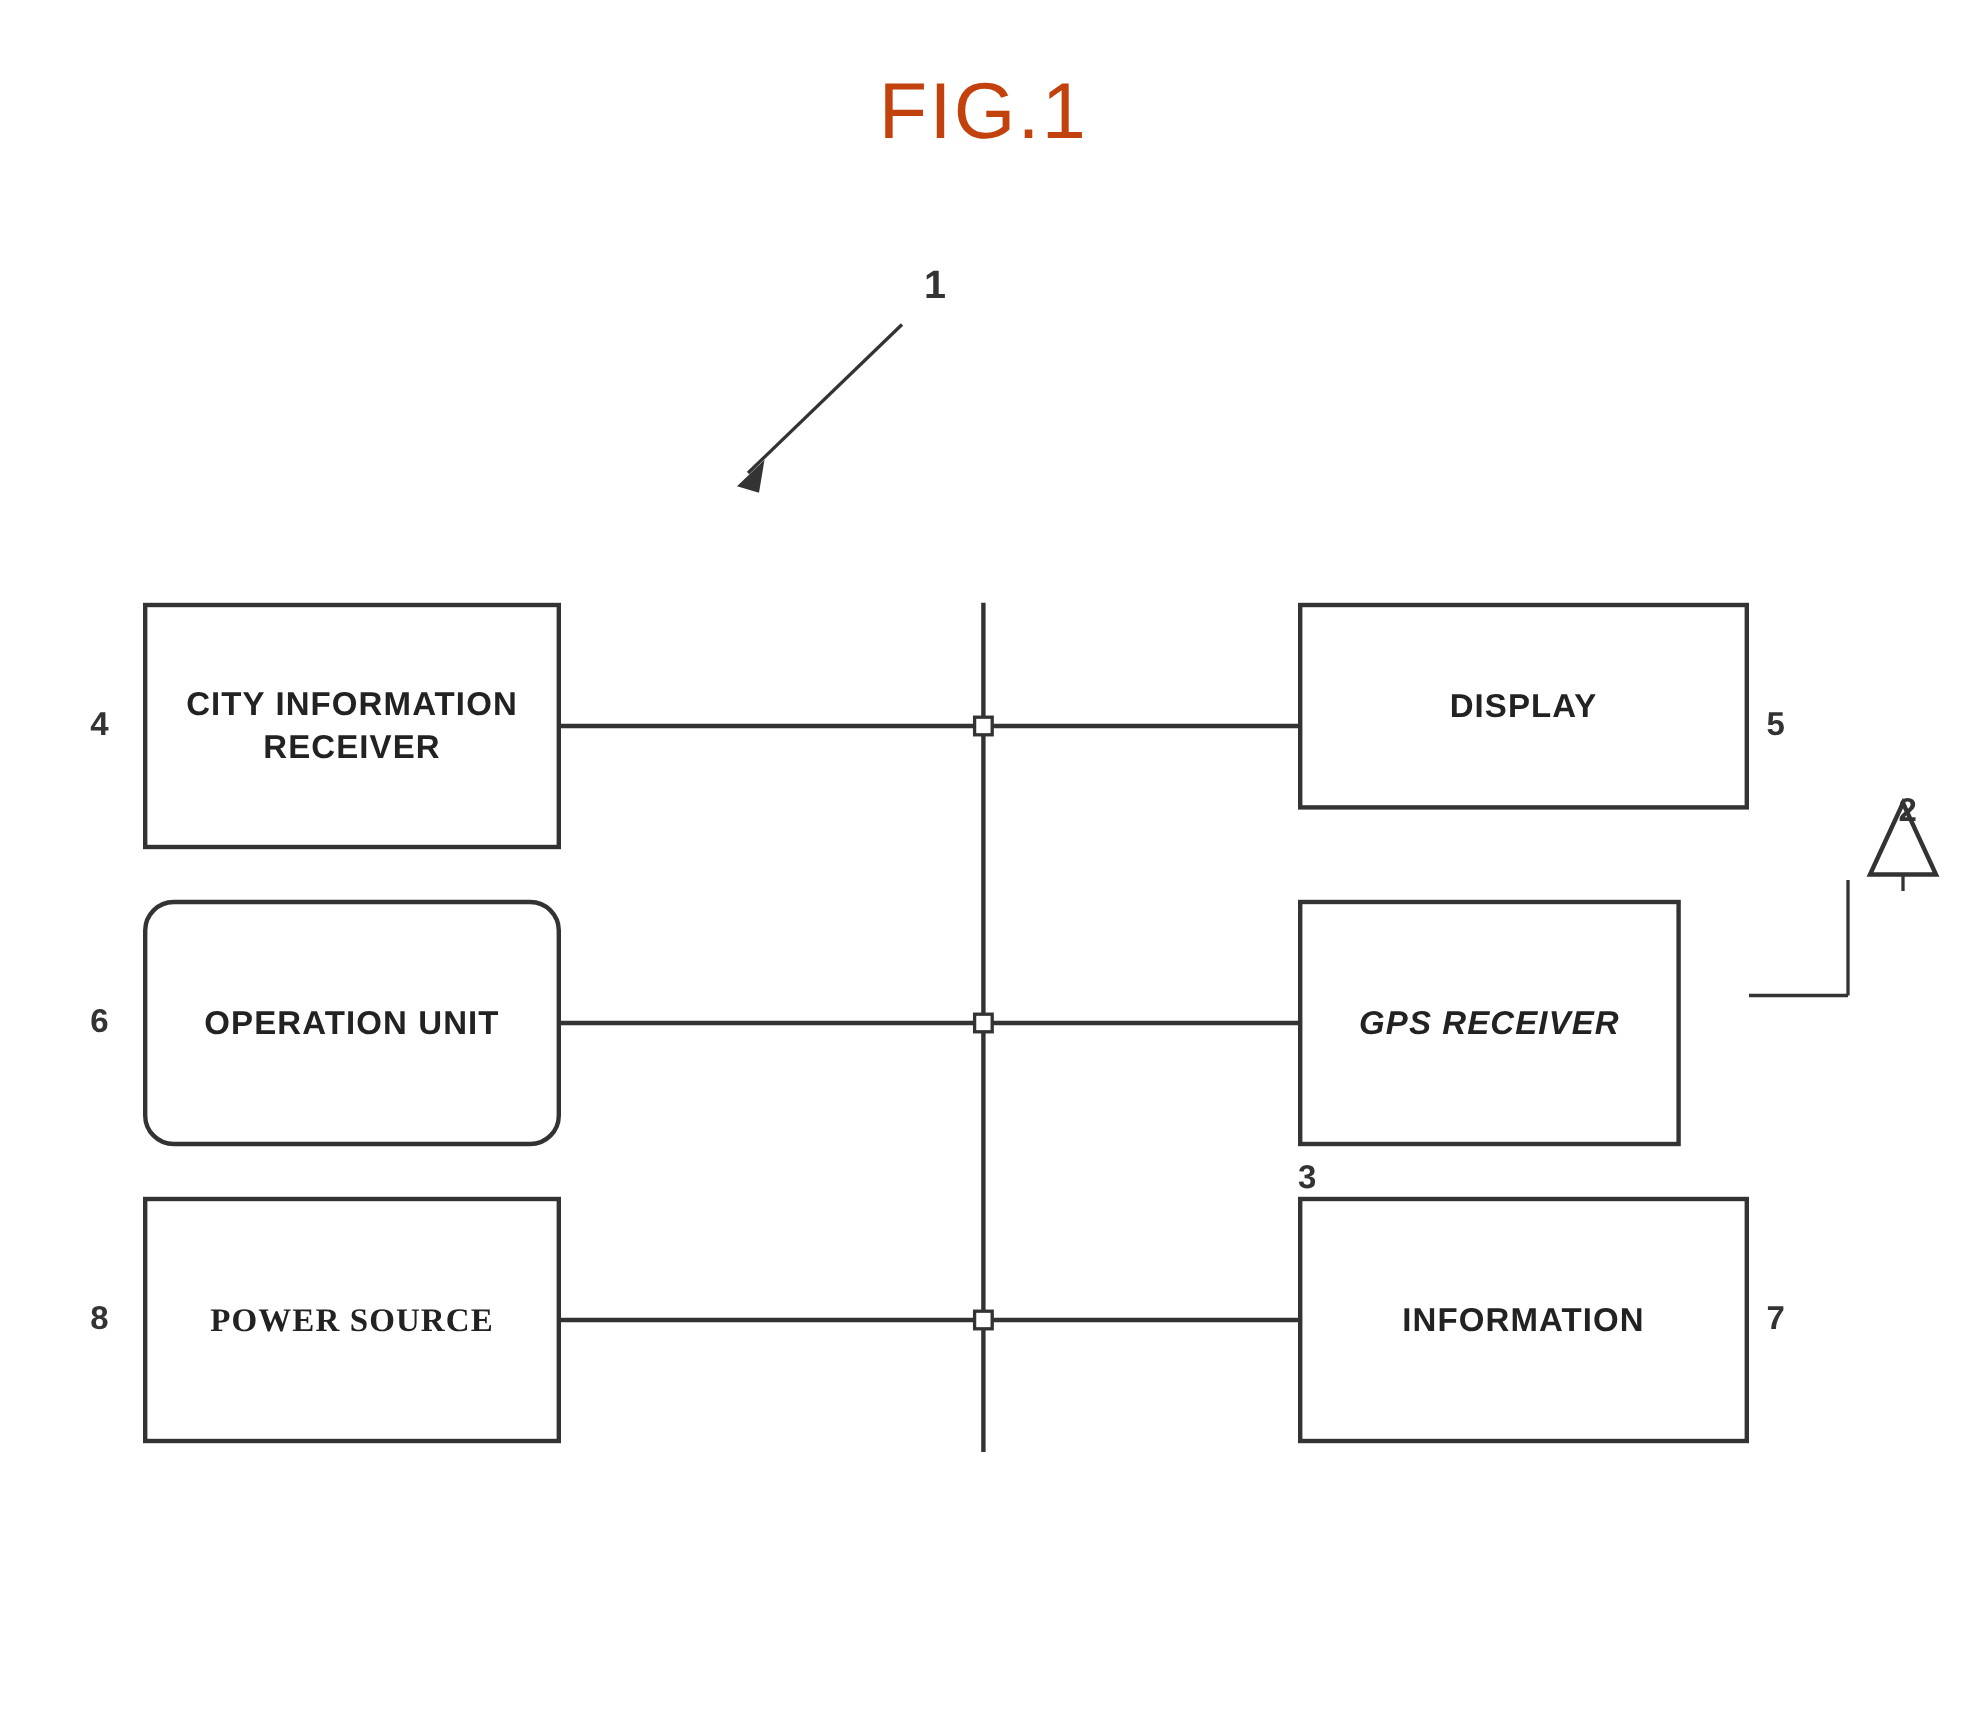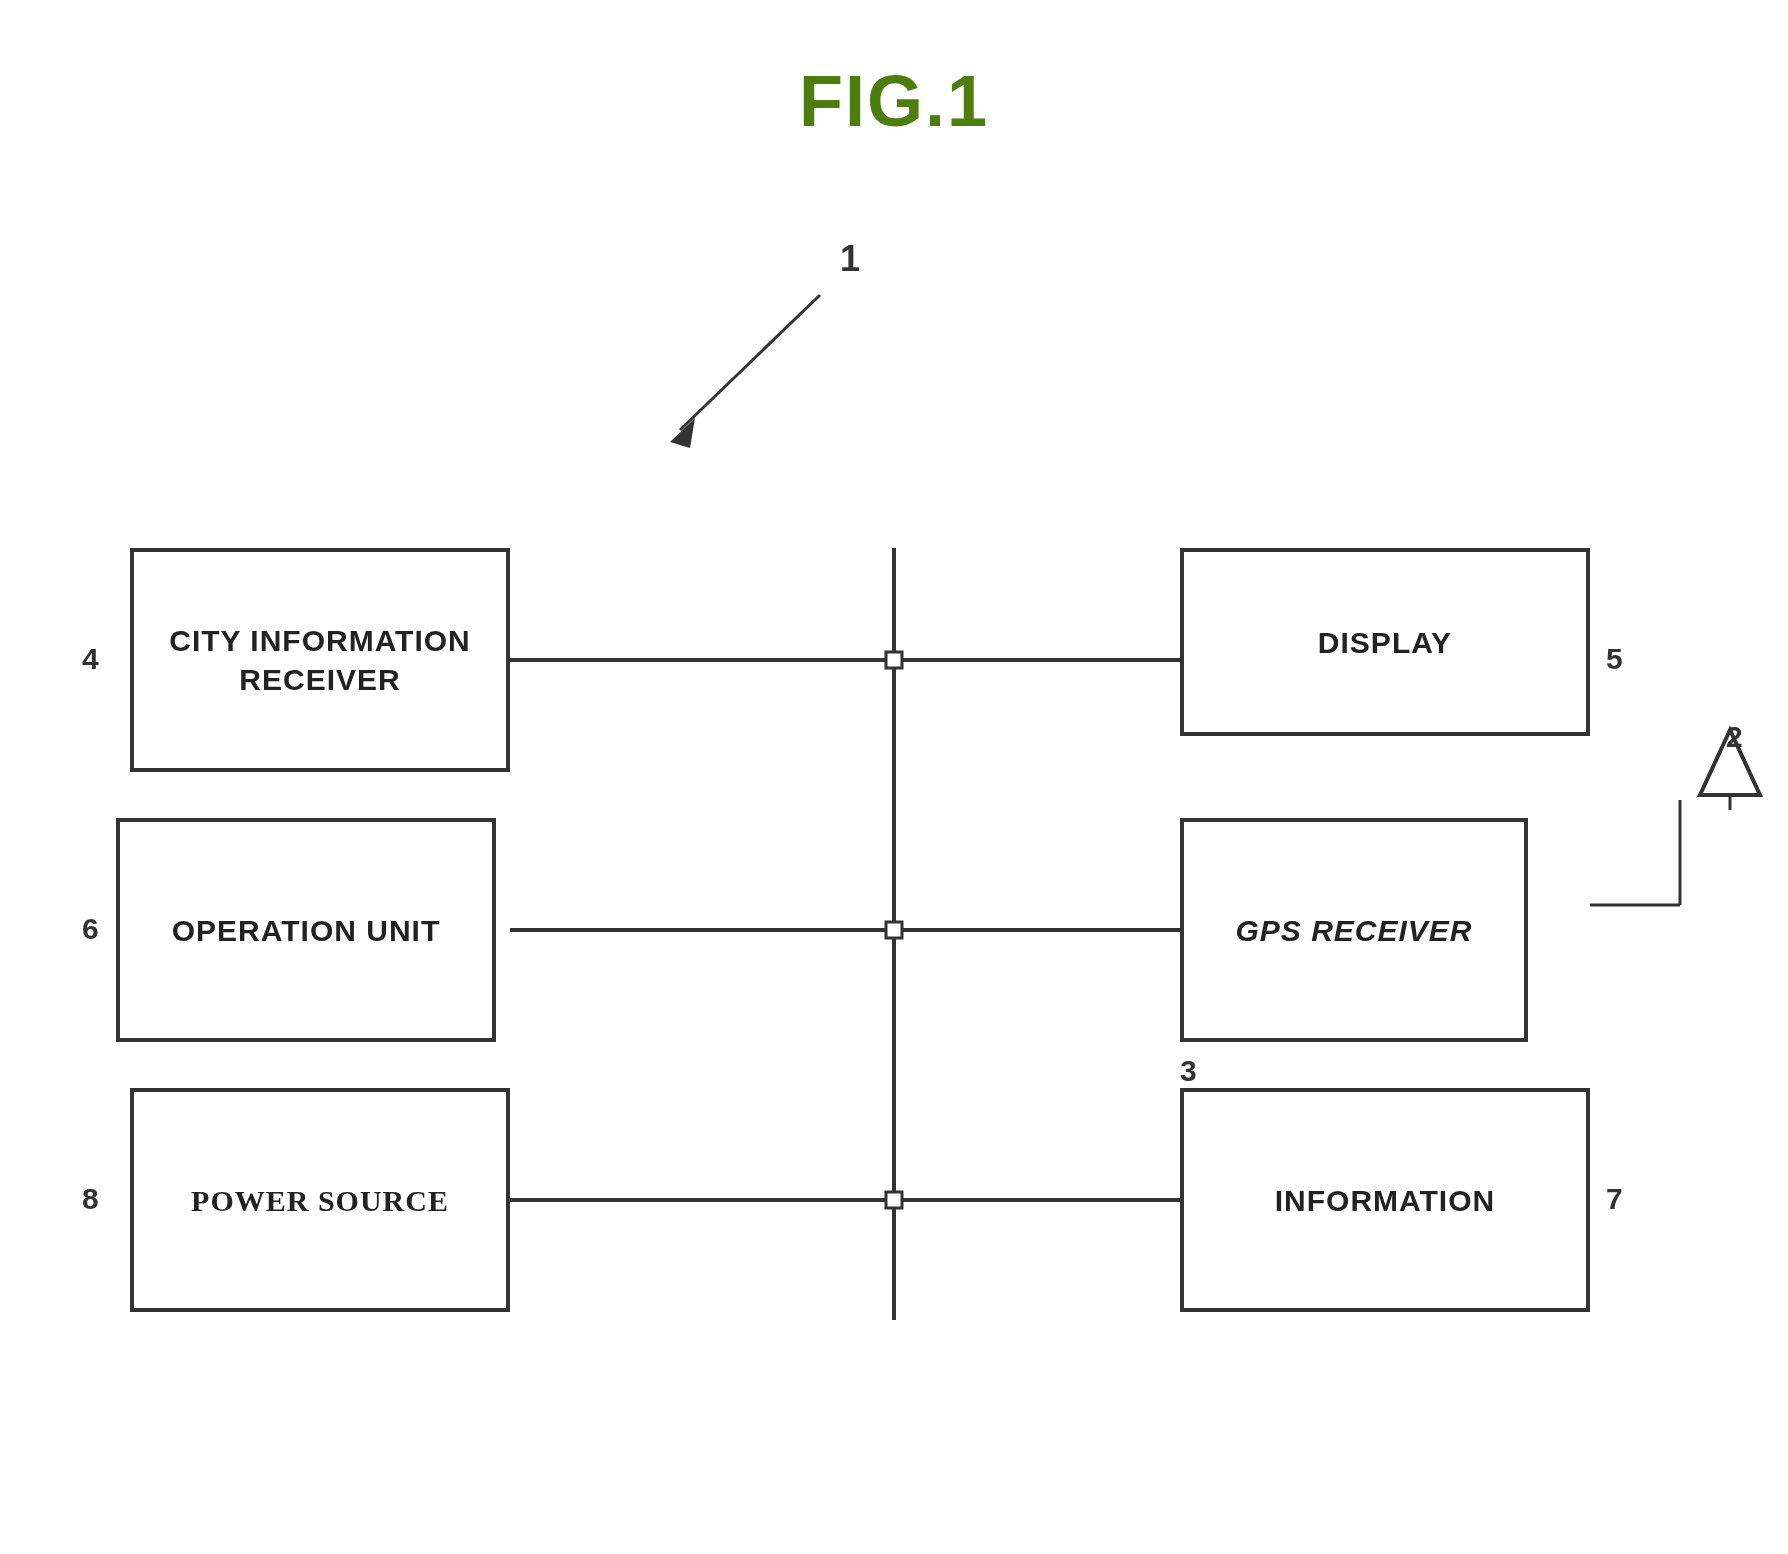--- a/index.html
+++ b/index.html
@@ -20,22 +20,22 @@
       width: 1788px;
       height: 1554px;
     }
 
     .fig-title {
       position: absolute;
       top: 60px;
       left: 50%;
       transform: translateX(-50%);
       font-size: 72px;
-      font-weight: bold;
-      color: #4d7c0f;
+      font-weight: normal;
+      color: #c2410c;
       letter-spacing: 2px;
     }
 
     
     .block-box {
       position: absolute;
       border: 4px solid #333;
       background: #fff;
       display: flex;
       align-items: center;
@@ -112,21 +112,21 @@
   </div>
 
   <div class="label" style="left:82px; top:642px;">4</div>
 
   <div class="block-box" style="left:1180px; top:548px; width:410px; height:188px;">
     <span>DISPLAY</span>
   </div>
 
   <div class="label" style="left:1606px; top:642px;">5</div>
 
-  <div class="block-box" style="left:116px; top:818px; width:380px; height:224px;">
+  <div class="block-box" style="left:130px; top:818px; width:380px; height:224px;border-radius:28px;">
     <span>OPERATION UNIT</span>
   </div>
 
   <div class="label" style="left:82px; top:912px;">6</div>
 
   <div class="block-box" style="left:1180px; top:818px; width:348px; height:224px;font-style:italic;">
     <span>GPS RECEIVER</span>
   </div>
 
   <div class="label" style="left:1180px; top:1054px;">3</div>

